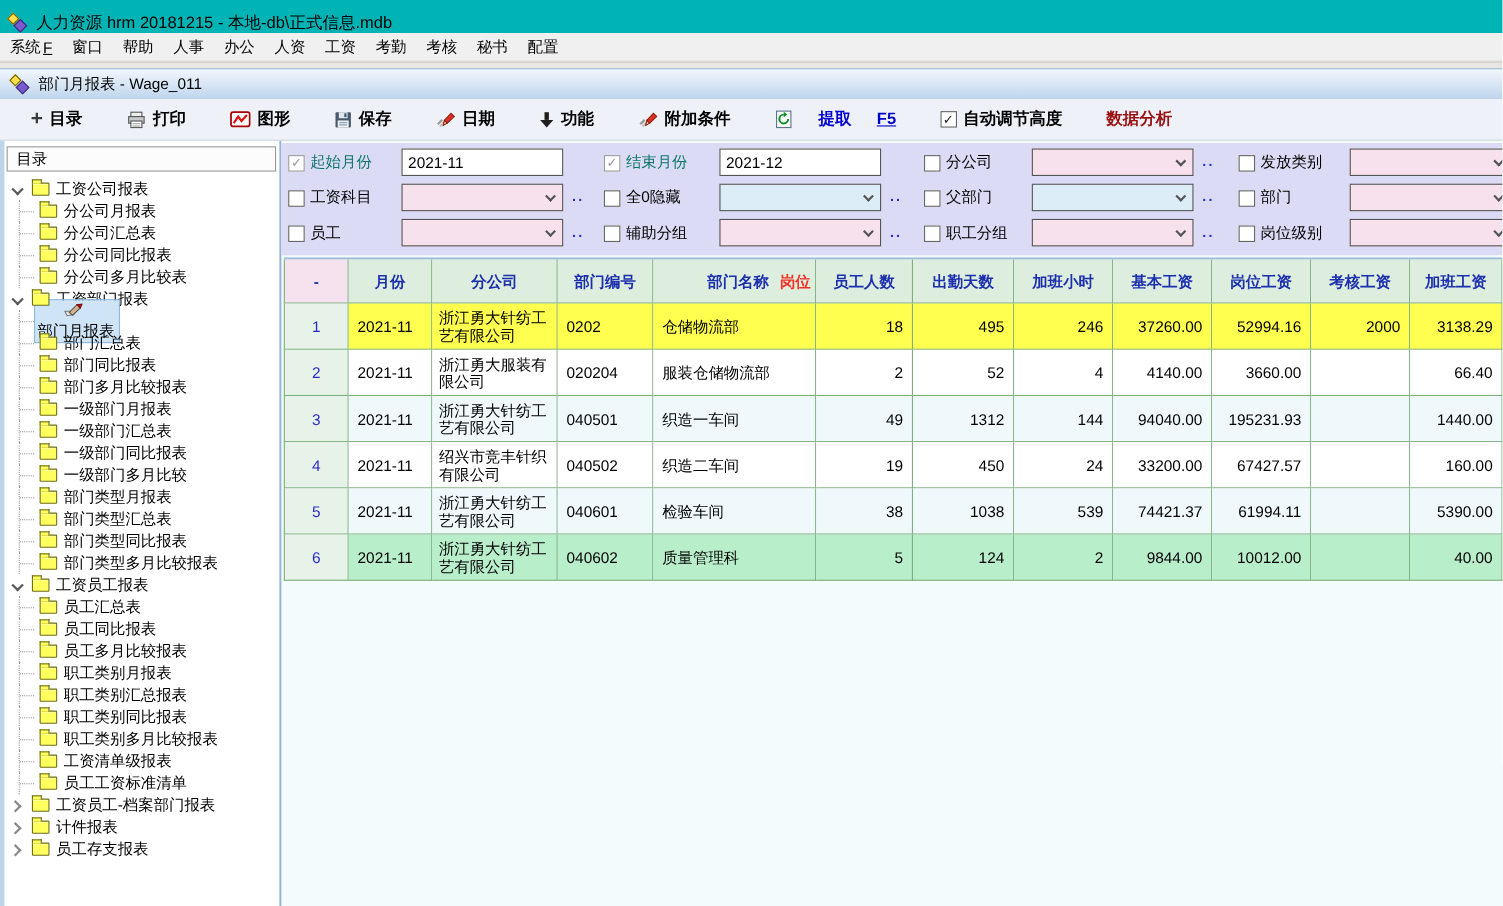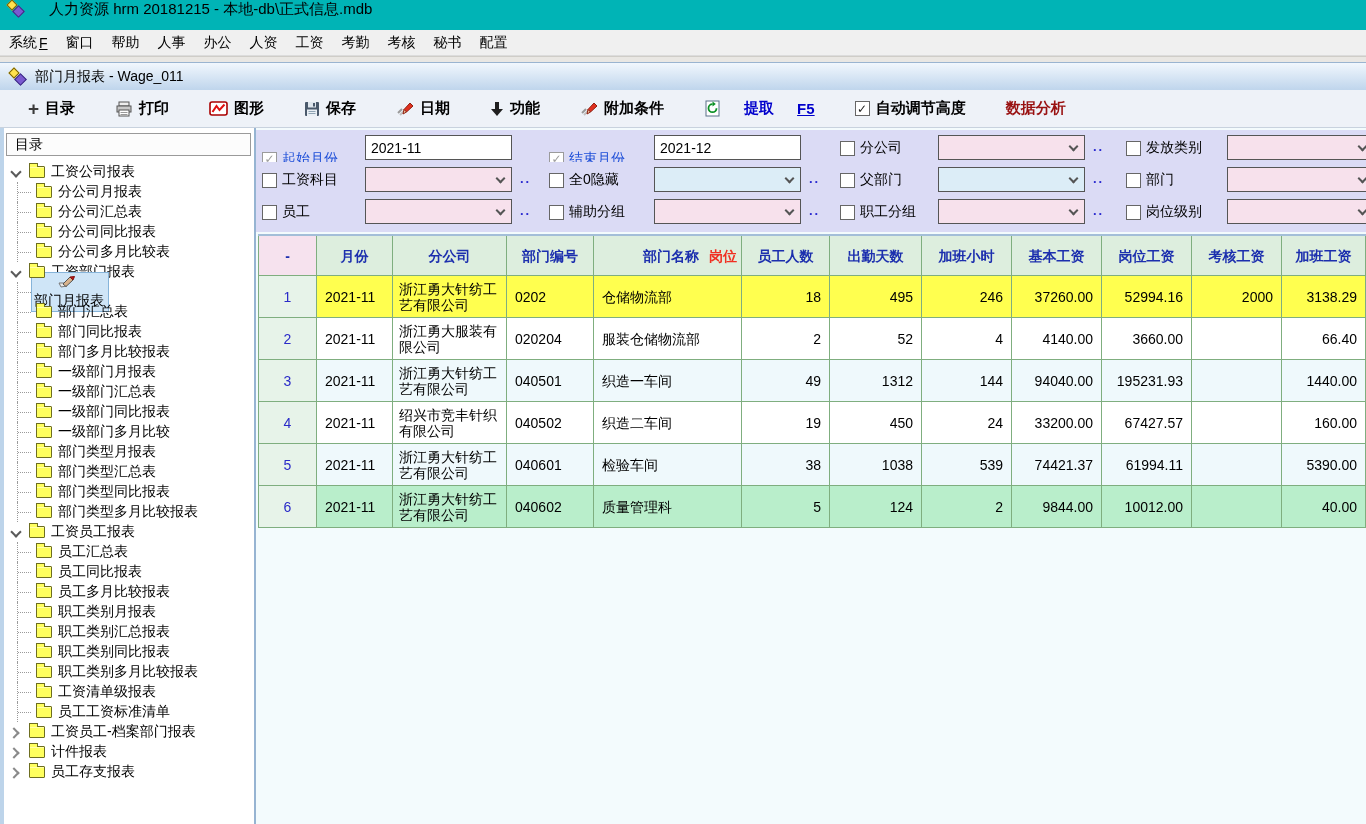--- a/index.html
+++ b/index.html
@@ -1,21 +1,21 @@
 <!DOCTYPE html>
 <html><head>
 <meta charset="utf-8">
 <style>
   * { margin:0; padding:0; box-sizing:border-box; }
   html,body { width:1366px; height:824px; overflow:hidden; }
   body { position:relative; background:#fff; font-family:"Liberation Sans","DejaVu Sans",sans-serif; color:#000; }
 
   
   .titlebar { position:absolute; top:0; left:0; right:0; height:30px; background:#00b4b6;
-              display:flex; align-items:flex-start; gap:24px; padding-left:7px; font-size:15px; }
+              display:flex; align-items:flex-end; gap:8px; padding-left:7px; font-size:15px; }
   .app-icon { width:18px; height:18px; position:relative; flex:0 0 18px; }
   .app-icon .d1 { position:absolute; left:1px; top:1px; width:8px; height:8px; background:#ffe14d; border:1px solid #7a6000; transform:rotate(45deg); }
   .app-icon .d2 { position:absolute; left:7px; top:7px; width:9px; height:9px; background:#7a5ad0; border:1px solid #3a2a80; transform:rotate(45deg); }
 
   
   .menubar { position:absolute; top:30px; left:0; right:0; height:26px; background:#f0f0f0;
              display:flex; align-items:center; font-size:14px; border-bottom:1px solid #dcdcdc; }
   .menu-item { padding:0 9px; height:100%; display:flex; align-items:center; gap:2px; cursor:default; }
   .menu-accel { text-decoration:underline; }
 
@@ -66,21 +66,21 @@
                     background:#ffff5e; border:1px solid #6e6e20; border-bottom:none; }
   .pen-node { width:18px; height:14px; margin:0 4px 0 0; flex:0 0 18px; }
 
   
   .content { position:absolute; top:128px; left:256px; right:0; bottom:0; background:#f3fbfd; overflow:hidden; }
 
   .filters { position:absolute; top:2px; left:0; right:0; height:102px; background:#dbdbf5; }
   .f-row { position:absolute; left:0; right:0; height:28px; overflow:hidden; }
   .f-row.r1 { top:4px; } .f-row.r2 { top:36px; } .f-row.r3 { top:68px; }
   .f-label { position:absolute; height:28px; display:flex; align-items:center; gap:5px; font-size:14px; }
-  .f-label.disabled { color:#1d4ed8;margin-top:11px; }
+  .f-label.disabled { color:#0f766e; }
   .f-label.s1 { left:6px; } .f-label.s2 { left:293px; } .f-label.s3 { left:584px; } .f-label.s4 { left:870px; }
   .f-field { position:absolute; top:1px; height:25px; width:147px; }
   .f-field.fs1 { left:109px; } .f-field.fs2 { left:398px; } .f-field.fs3 { left:682px; } .f-field.fs4 { left:971px; }
   .input-box { background:#fff; border:1px solid #555; font-size:14px; padding:3px 5px; line-height:18px; }
   .dd { border:1px solid #555; display:flex; align-items:center; justify-content:flex-end; padding-right:7px; }
   .dd.pink { background:#f7e1ec; }
   .dd.blue { background:#dcedf7; }
   .dd-chev { width:7px; height:7px; border-right:2px solid #555; border-bottom:2px solid #555; transform:rotate(45deg); margin-top:-3px; }
   .f-sep { position:absolute; top:5px; color:#2a2ad0; font-weight:bold; font-size:13px; letter-spacing:2px; }
   .f-sep.ss1 { left:264px; } .f-sep.ss2 { left:553px; } .f-sep.ss3 { left:837px; }

